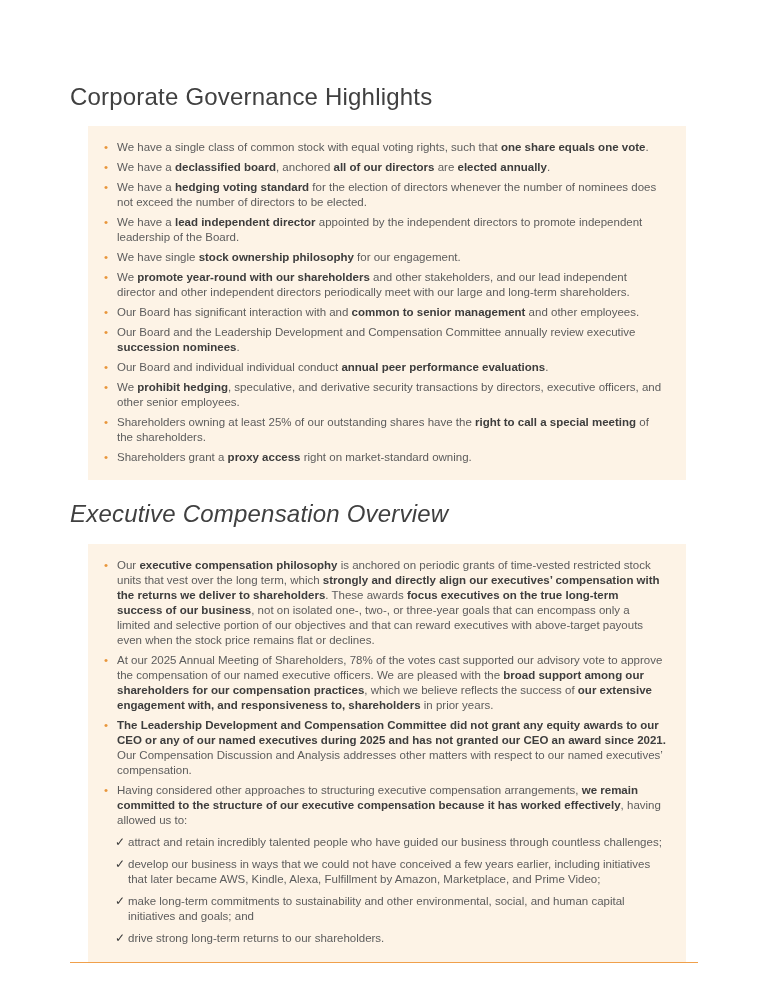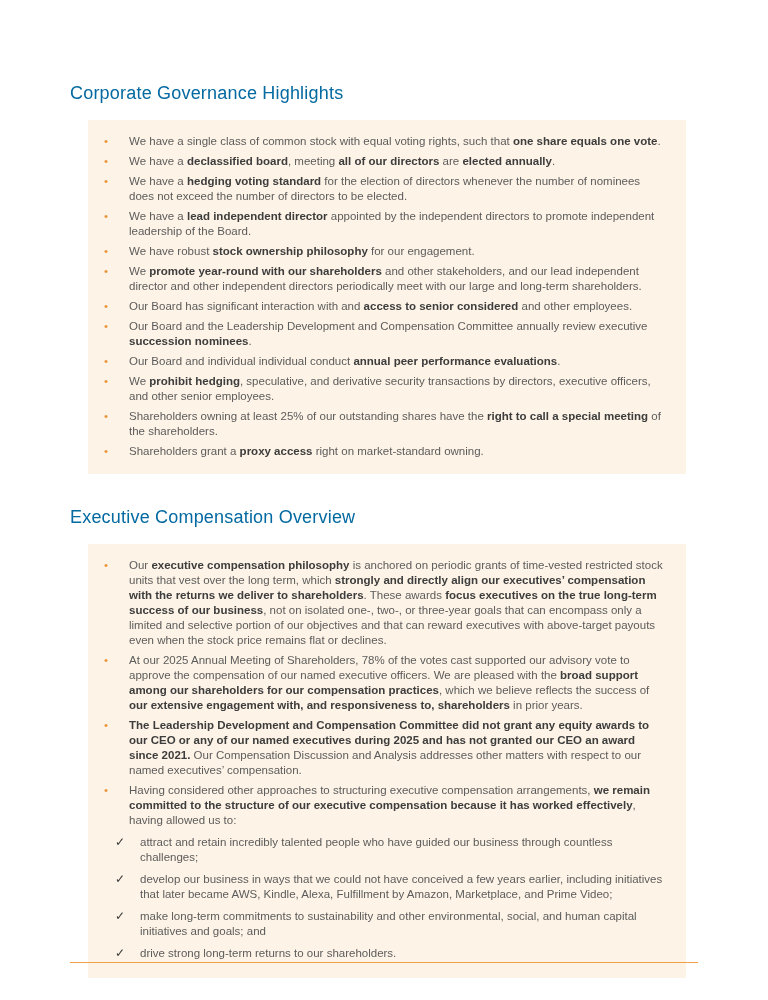--- a/index.html
+++ b/index.html
@@ -17,29 +17,30 @@
     -webkit-font-smoothing: antialiased;
   }
   .page {
     position: relative;
     width: 768px;
     height: 1000px;
     box-sizing: border-box;
     padding: 84px 70px 0 70px;
   }
   .section-title {
-    font-size: 18px;
+    font-size: 24px;
     font-weight: 400;
-    color: #0369a1;
+    color: #404040;
     letter-spacing: 0.2px;
     margin: 0 0 16px 0;
     line-height: 1.1;
   }
   .section + .section .section-title {
-    margin-top: 34px;
+    margin-top: 21px;
+    font-style: italic;
   }
   .panel {
     background: #fdf3e6;
     margin-left: 18px;
     margin-right: 12px;
     padding: 9px 20px 10px 16px;
     box-sizing: border-box;
   }
   .items {
     display: block;
@@ -66,21 +67,20 @@
     margin-top: 7px;
     margin-bottom: 7px;
   }
   .check-item .marker {
     color: #3d3d3d;
     width: 13px;
     font-size: 12px;
   }
   .item .text {
     flex: 1 1 auto;
-    margin-left: 12px;
   }
   .b {
     font-weight: bold;
     color: #3d3d3d;
   }
   .footer-rule {
     position: absolute;
     top: 962px;
     left: 70px;
     right: 70px;
@@ -95,41 +95,41 @@
   <section class="section">
     <h1 class="section-title">Corporate Governance Highlights</h1>
     <div class="panel">
       <div class="items">
           <div class="item bullet-item">
             <span class="marker">•</span>
             <span class="text"><span>We have a single class of common stock with equal voting rights, such that </span><span class="b">one share equals one vote</span><span>.</span></span>
           </div>
           <div class="item bullet-item">
             <span class="marker">•</span>
-            <span class="text"><span>We have a </span><span class="b">declassified board</span><span>, meeting </span><span class="b">all of our directors</span><span> are </span><span class="b">elected annually</span><span>.</span></span>
+            <span class="text"><span>We have a </span><span class="b">declassified board</span><span>, anchored </span><span class="b">all of our directors</span><span> are </span><span class="b">elected annually</span><span>.</span></span>
           </div>
           <div class="item bullet-item">
             <span class="marker">•</span>
             <span class="text"><span>We have a </span><span class="b">hedging voting standard</span><span> for the election of directors whenever the number of nominees does not exceed the number of directors to be elected.</span></span>
           </div>
           <div class="item bullet-item">
             <span class="marker">•</span>
             <span class="text"><span>We have a </span><span class="b">lead independent director</span><span> appointed by the independent directors to promote independent leadership of the Board.</span></span>
           </div>
           <div class="item bullet-item">
             <span class="marker">•</span>
-            <span class="text"><span>We have robust </span><span class="b">stock ownership philosophy</span><span> for our engagement.</span></span>
+            <span class="text"><span>We have single </span><span class="b">stock ownership philosophy</span><span> for our engagement.</span></span>
           </div>
           <div class="item bullet-item">
             <span class="marker">•</span>
             <span class="text"><span>We </span><span class="b">promote year-round with our shareholders</span><span> and other stakeholders, and our lead independent director and other independent directors periodically meet with our large and long-term shareholders.</span></span>
           </div>
           <div class="item bullet-item">
             <span class="marker">•</span>
-            <span class="text"><span>Our Board has significant interaction with and </span><span class="b">access to senior considered</span><span> and other employees.</span></span>
+            <span class="text"><span>Our Board has significant interaction with and </span><span class="b">common to senior management</span><span> and other employees.</span></span>
           </div>
           <div class="item bullet-item">
             <span class="marker">•</span>
             <span class="text"><span>Our Board and the Leadership Development and Compensation Committee annually review executive </span><span class="b">succession nominees</span><span>.</span></span>
           </div>
           <div class="item bullet-item">
             <span class="marker">•</span>
             <span class="text"><span>Our Board and individual individual conduct </span><span class="b">annual peer performance evaluations</span><span>.</span></span>
           </div>
           <div class="item bullet-item">

